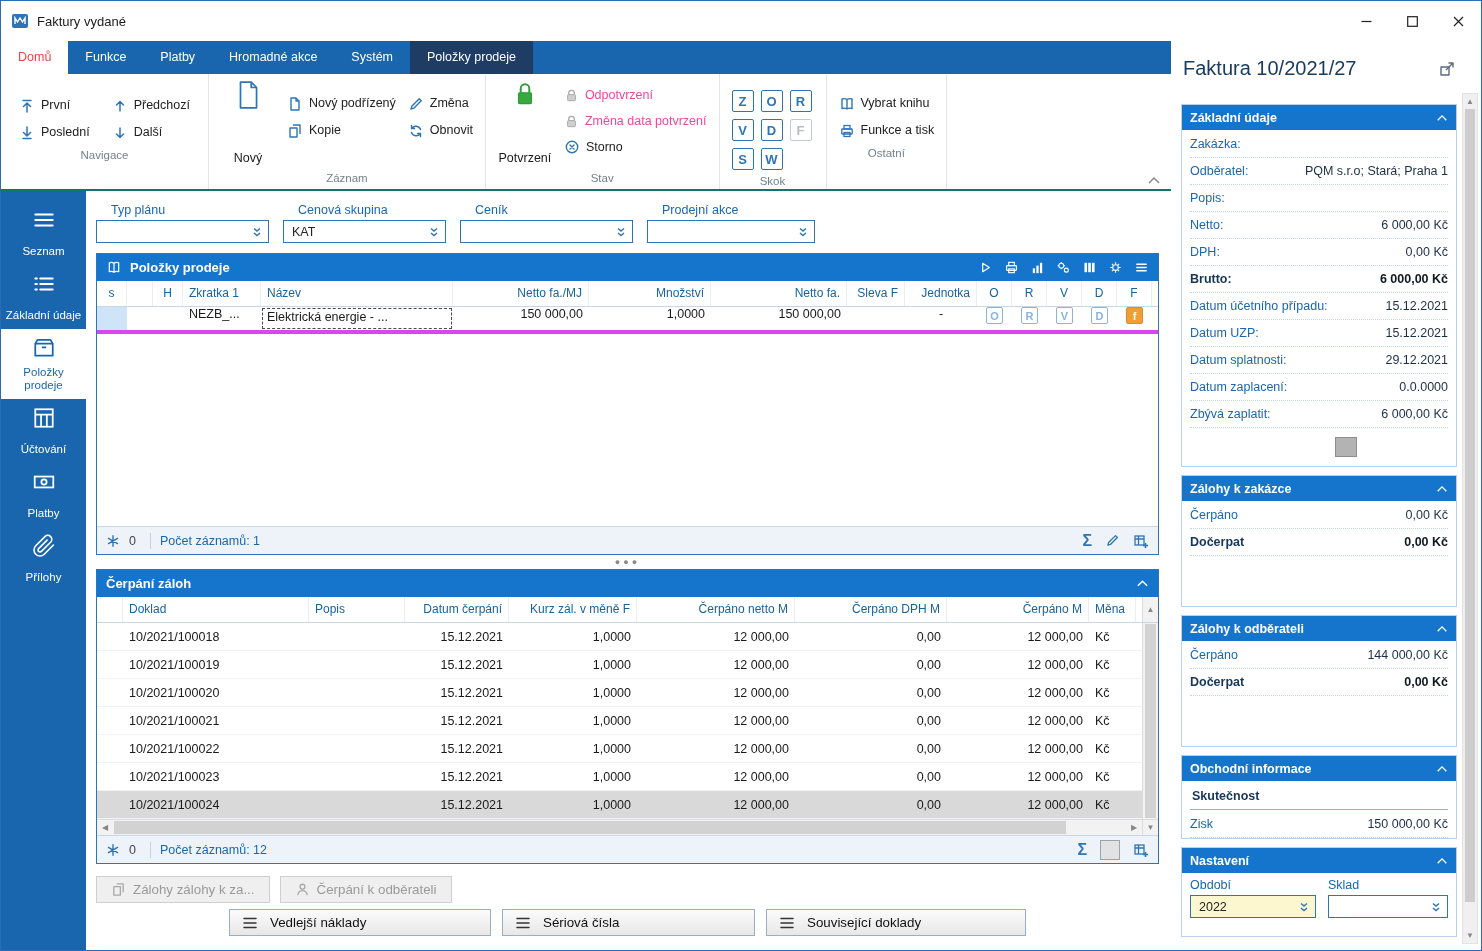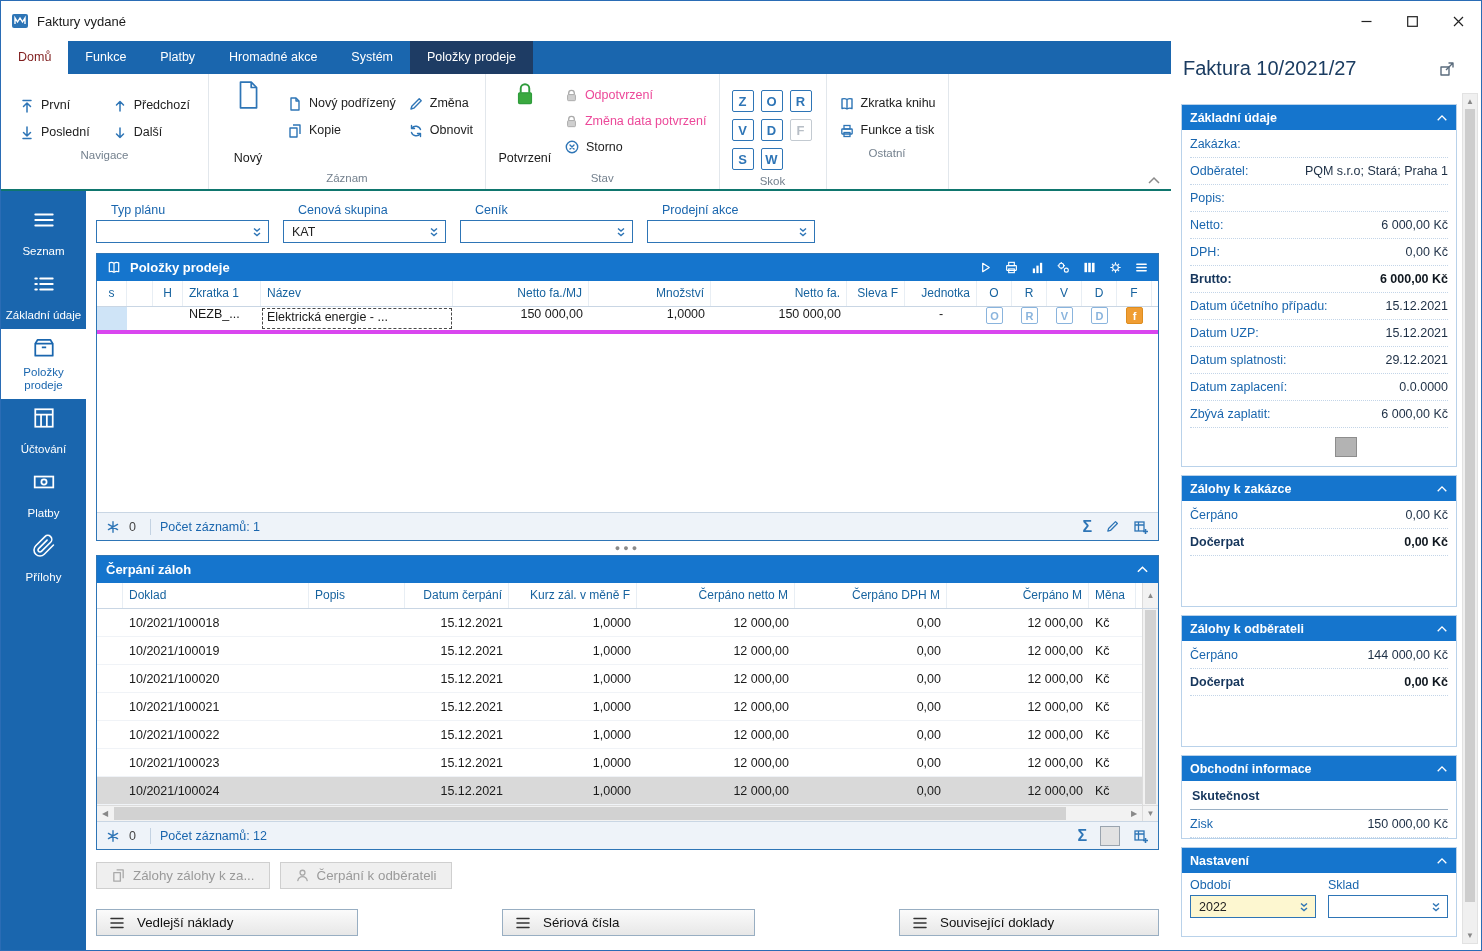--- a/index.html
+++ b/index.html
@@ -13,21 +13,21 @@
   .app-icon{margin:0 8px 0 10px}
   .win-title{font-size:13px;color:#1a1a1a}
   .win-controls{margin-left:auto;display:flex;height:100%}
   .win-btn{width:46px;height:100%;display:flex;align-items:center;justify-content:center;cursor:pointer}
 
   
   .body-row{flex:1;display:flex;min-height:0}
   .left-col{width:1174px;display:flex;flex-direction:column;min-height:0}
   .ribbon-tabs{height:33px;background:#1a66ae;display:flex;flex:0 0 auto}
   .rtab{padding:0 17px;line-height:33px;color:#fff;cursor:pointer;white-space:nowrap}
-  .rtab.home{background:#fff;color:#7f1d1d}
+  .rtab.home{background:#fff;color:#ef4444}
   .rtab.active{background:#1e3c64}
   .ribbon-body{height:117px;background:#fff;display:flex;position:relative;border-bottom:2px solid #0f766e;flex:0 0 auto}
   .rgroup{display:flex;flex-direction:column;border-right:1px solid #e2e7ec;padding:2px 6px 0}
   .rg-content{flex:1;display:flex;align-items:flex-start}
   .rgroup-label{height:20px;text-align:center;color:#74818e;font-size:11.5px;line-height:18px}
   .nav-grid{display:grid;grid-template-columns:auto auto;grid-auto-rows:27px;column-gap:10px;padding:16px 6px 0}
   .small-item{display:flex;align-items:center;gap:6px;padding:2px 6px;cursor:pointer;white-space:nowrap;color:#222}
   .small-item .sit{line-height:1}
   .small-item.disabled{color:#ec4899}
   .big-btn{width:66px;align-self:stretch;display:flex;flex-direction:column;align-items:center;justify-content:space-between;gap:5px;cursor:pointer;padding:4px 2px;text-align:center}
@@ -94,21 +94,21 @@
   .vscroll{width:16px;background:#f2f2f2;border-left:1px solid #dcdcdc;display:flex;flex-direction:column;cursor:pointer}
   .vthumb{flex:1;background:#d2d2d2;margin:1px 2px}
   .hscroll{height:16px;display:flex;background:#f2f2f2;border-top:1px solid #dcdcdc;align-items:stretch;flex:0 0 auto;cursor:pointer}
   .harrow{width:16px;color:#888;font-size:8px;text-align:center;line-height:15px}
   .htrack{flex:1;position:relative}
   .hthumb{position:absolute;left:1px;top:1px;bottom:1px;width:94%;background:#d2d2d2}
   .hcorner{width:16px;border-left:1px solid #dcdcdc;color:#888;font-size:8px;text-align:center;line-height:15px}
 
   .cerpani-buttons{display:flex;gap:10px;margin-top:12px;flex:0 0 auto}
   .ghost-btn{height:27px;display:flex;align-items:center;gap:7px;padding:0 14px;border:1px solid #cfcfcf;background:#efefef;color:#9a9a9a;cursor:pointer}
-  .bottom-buttons{display:flex;justify-content:space-between;gap:11px;margin-top:20px;margin-bottom:14px;flex:0 0 auto}
+  .bottom-buttons{display:flex;justify-content:center;gap:11px;margin-top:6px;margin-bottom:14px;flex:0 0 auto}
   .bbtn{width:262px;height:27px;border:1px solid #98aec2;background:linear-gradient(#fbfbfb,#e7e7e7);display:flex;align-items:center;gap:12px;padding:0 12px;color:#111;cursor:pointer}
 
   
   .right-panel{flex:1;position:relative;background:#fff;padding:8px 24px 8px 10px;display:flex;flex-direction:column;min-height:0}
   .rp-title-row{display:flex;align-items:center;justify-content:space-between;margin:8px 2px 24px;flex:0 0 auto}
   .rp-title{font-size:20px;color:#1b3c61}
   .rp-pop{cursor:pointer}
   .rp-section{border:1px solid #b9d2ea;margin-bottom:8px;display:flex;flex-direction:column;background:#fff;flex:0 0 auto;overflow:hidden}
   .rp-header{height:25px;background:#1575cd;color:#fff;font-weight:bold;display:flex;align-items:center;padding:0 8px;justify-content:space-between;flex:0 0 auto;cursor:pointer}
   .rp-rows{padding:1px 8px 0}
@@ -326,21 +326,21 @@
 
         <div class="rgroup">
           <div class="stack" style="padding-top:14px">
             <div class="small-item">
               <span>
                   <svg width="16" height="16" viewBox="0 0 16 16" fill="none" stroke="#2e75b6" stroke-width="1.4" stroke-linejoin="round">
                     <path d="M8 3.5C6.5 2.5 4.5 2.5 3 3v9.5c1.5-.5 3.5-.5 5 .5 1.5-1 3.5-1 5-.5V3c-1.5-.5-3.5-.5-5 .5z"></path>
                     <path d="M8 3.5V13"></path>
                   </svg>
                 </span>
-              <span class="sit">Zkratka knihu</span>
+              <span class="sit">Vybrat knihu</span>
             </div>
             <div class="small-item">
               <span>
                   <svg width="16" height="16" viewBox="0 0 16 16" fill="none" stroke="#2e75b6" stroke-width="1.3">
                     <rect x="2.8" y="6" width="10.4" height="5" rx="0.5"></rect>
                     <rect x="5" y="2.5" width="6" height="3.5"></rect>
                     <rect x="5" y="9.5" width="6" height="4"></rect>
                   </svg>
                 </span>
               <span class="sit">Funkce a tisk</span>

